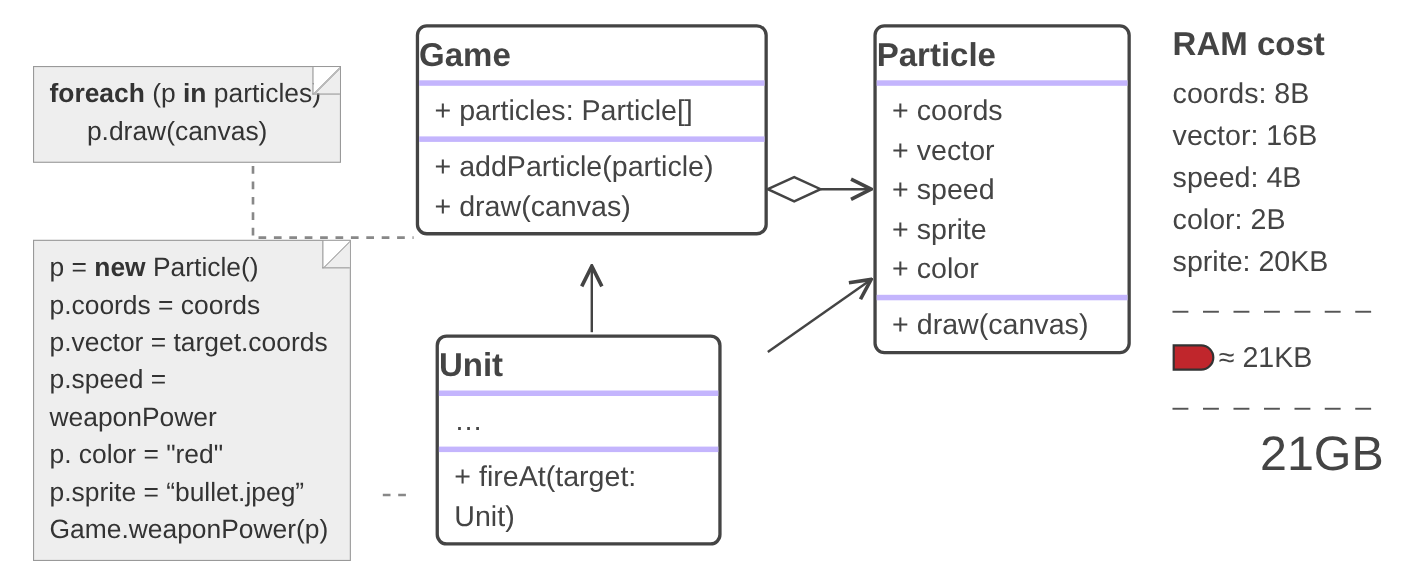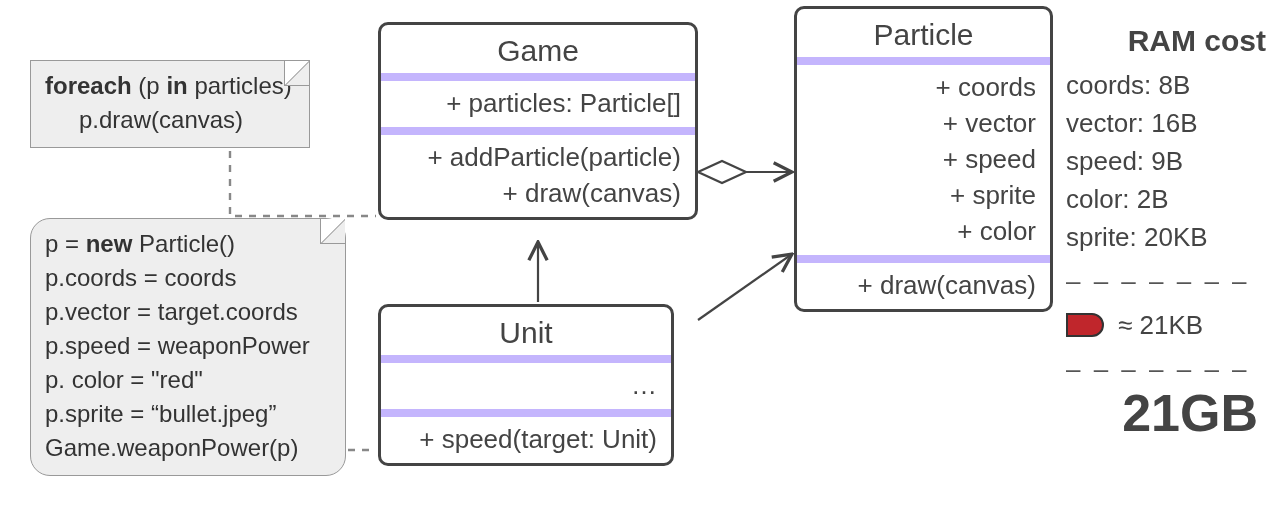--- a/index.html
+++ b/index.html
@@ -15,39 +15,37 @@
 
   
   .uml {
     position: absolute;
     border: 3px solid #444;
     border-radius: 10px;
     background: #fff;
     box-sizing: border-box;
   }
   .uml .section {
-    border-top: 8px solid #c4b5fd;
+    border-top: 5px solid #c4b5fd;
     padding: 4px 14px 6px 14px;
     font-size: 26px;
     line-height: 36px;
     color: #444;
-    text-align: right;
   }
   .uml .section:first-child { border-top: none; }
   .uml .title {
-    text-align: center;
-    font-weight: 400;
+    font-weight: 700;
     font-size: 30px;
     padding: 8px 0 4px 0;
   }
 
   
   #game-class     { left: 378px; top:  22px; width: 320px; }
-  #unit-class     { left: 378px; top: 304px; width: 296px; }
-  #particle-class { left: 794px; top:  6px; width: 259px; }
+  #unit-class     { left: 396px; top: 304px; width: 260px; }
+  #particle-class { left: 794px; top:  22px; width: 234px; }
 
   
   .note {
     position: absolute;
     background: #eee;
     border: 1px solid #999;
     box-sizing: border-box;
     padding: 8px 14px 10px 14px;
     font-size: 24px;
     line-height: 34px;
@@ -59,35 +57,35 @@
     top: 0; right: 0;
     width: 24px; height: 24px;
     background:
       linear-gradient(135deg, #fff 0 50%, transparent 50%) no-repeat,
       linear-gradient(135deg, transparent 0 50%, #bbb 50% 54%, #eee 54%) no-repeat;
     border-left: 1px solid #999;
     border-bottom: 1px solid #999;
   }
   .indent { padding-left: 34px; display: block; }
   #note-draw   { left: 30px; top:  60px; width: 280px; }
-  #note-fireat { left: 30px; top: 218px; width: 316px; border-radius: 20px; }
+  #note-fireat { left: 30px; top: 218px; width: 289px; }
 
   
   #ram-col {
     position: absolute;
     left: 1066px; top: 22px;
     width: 200px;
     font-size: 26px;
     line-height: 38px;
     color: #444;
   }
-  #ram-col .hdr { font-weight: 700; font-size: 30px; margin-bottom: 6px; text-align: right; }
+  #ram-col .hdr { font-weight: 700; font-size: 30px; margin-bottom: 6px; }
   #ram-col .dash { letter-spacing: 3px; color: #555; font-size: 26px; margin: 6px 0; white-space: nowrap; }
-  #ram-col .row-bullet { display: flex; align-items: center; gap: 10px; }
-  #ram-col .total { font-weight: 700; font-size: 52px; text-align: right; padding-right: 8px; color: #444; }
+  #ram-col .row-bullet { display: flex; align-items: center; }
+  #ram-col .total { font-weight: 400; font-size: 44px; text-align: right; padding-right: 8px; color: #444; }
   .bullet-shape {
     display: inline-block;
     width: 34px; height: 20px;
     background: #c0262c;
     border: 2px solid #333;
     border-radius: 0 12px 12px 0;
     margin-right: 4px;
   }
 
   
@@ -111,21 +109,21 @@
     <div>+ draw(canvas)</div>
   </div>
 </div>
 
 <div id="unit-class" class="uml">
   <div class="section title">Unit</div>
   <div class="section">
     <div>…</div>
   </div>
   <div class="section">
-    <div>+ speed(target: Unit)</div>
+    <div>+ fireAt(target: Unit)</div>
   </div>
 </div>
 
 <div id="particle-class" class="uml">
   <div class="section title">Particle</div>
   <div class="section">
     <div>+ coords</div>
     <div>+ vector</div>
     <div>+ speed</div>
     <div>+ sprite</div>
@@ -151,21 +149,21 @@
     <div><span>p.speed = weaponPower</span></div>
     <div><span>p. color = "red"</span></div>
     <div><span>p.sprite = “bullet.jpeg”</span></div>
     <div><span>Game.weaponPower(p)</span></div>
   </div>
 
 <div id="ram-col">
   <div class="hdr">RAM cost</div>
   <div>coords: 8B</div>
   <div>vector: 16B</div>
-  <div>speed: 9B</div>
+  <div>speed: 4B</div>
   <div>color: 2B</div>
   <div>sprite: 20KB</div>
   <div class="dash">– – – – – – –</div>
   <div class="row-bullet">
     <span class="bullet-shape"></span>
     <span>≈ 21KB</span>
   </div>
   <div class="dash">– – – – – – –</div>
   <div class="total">21GB</div>
 </div>

